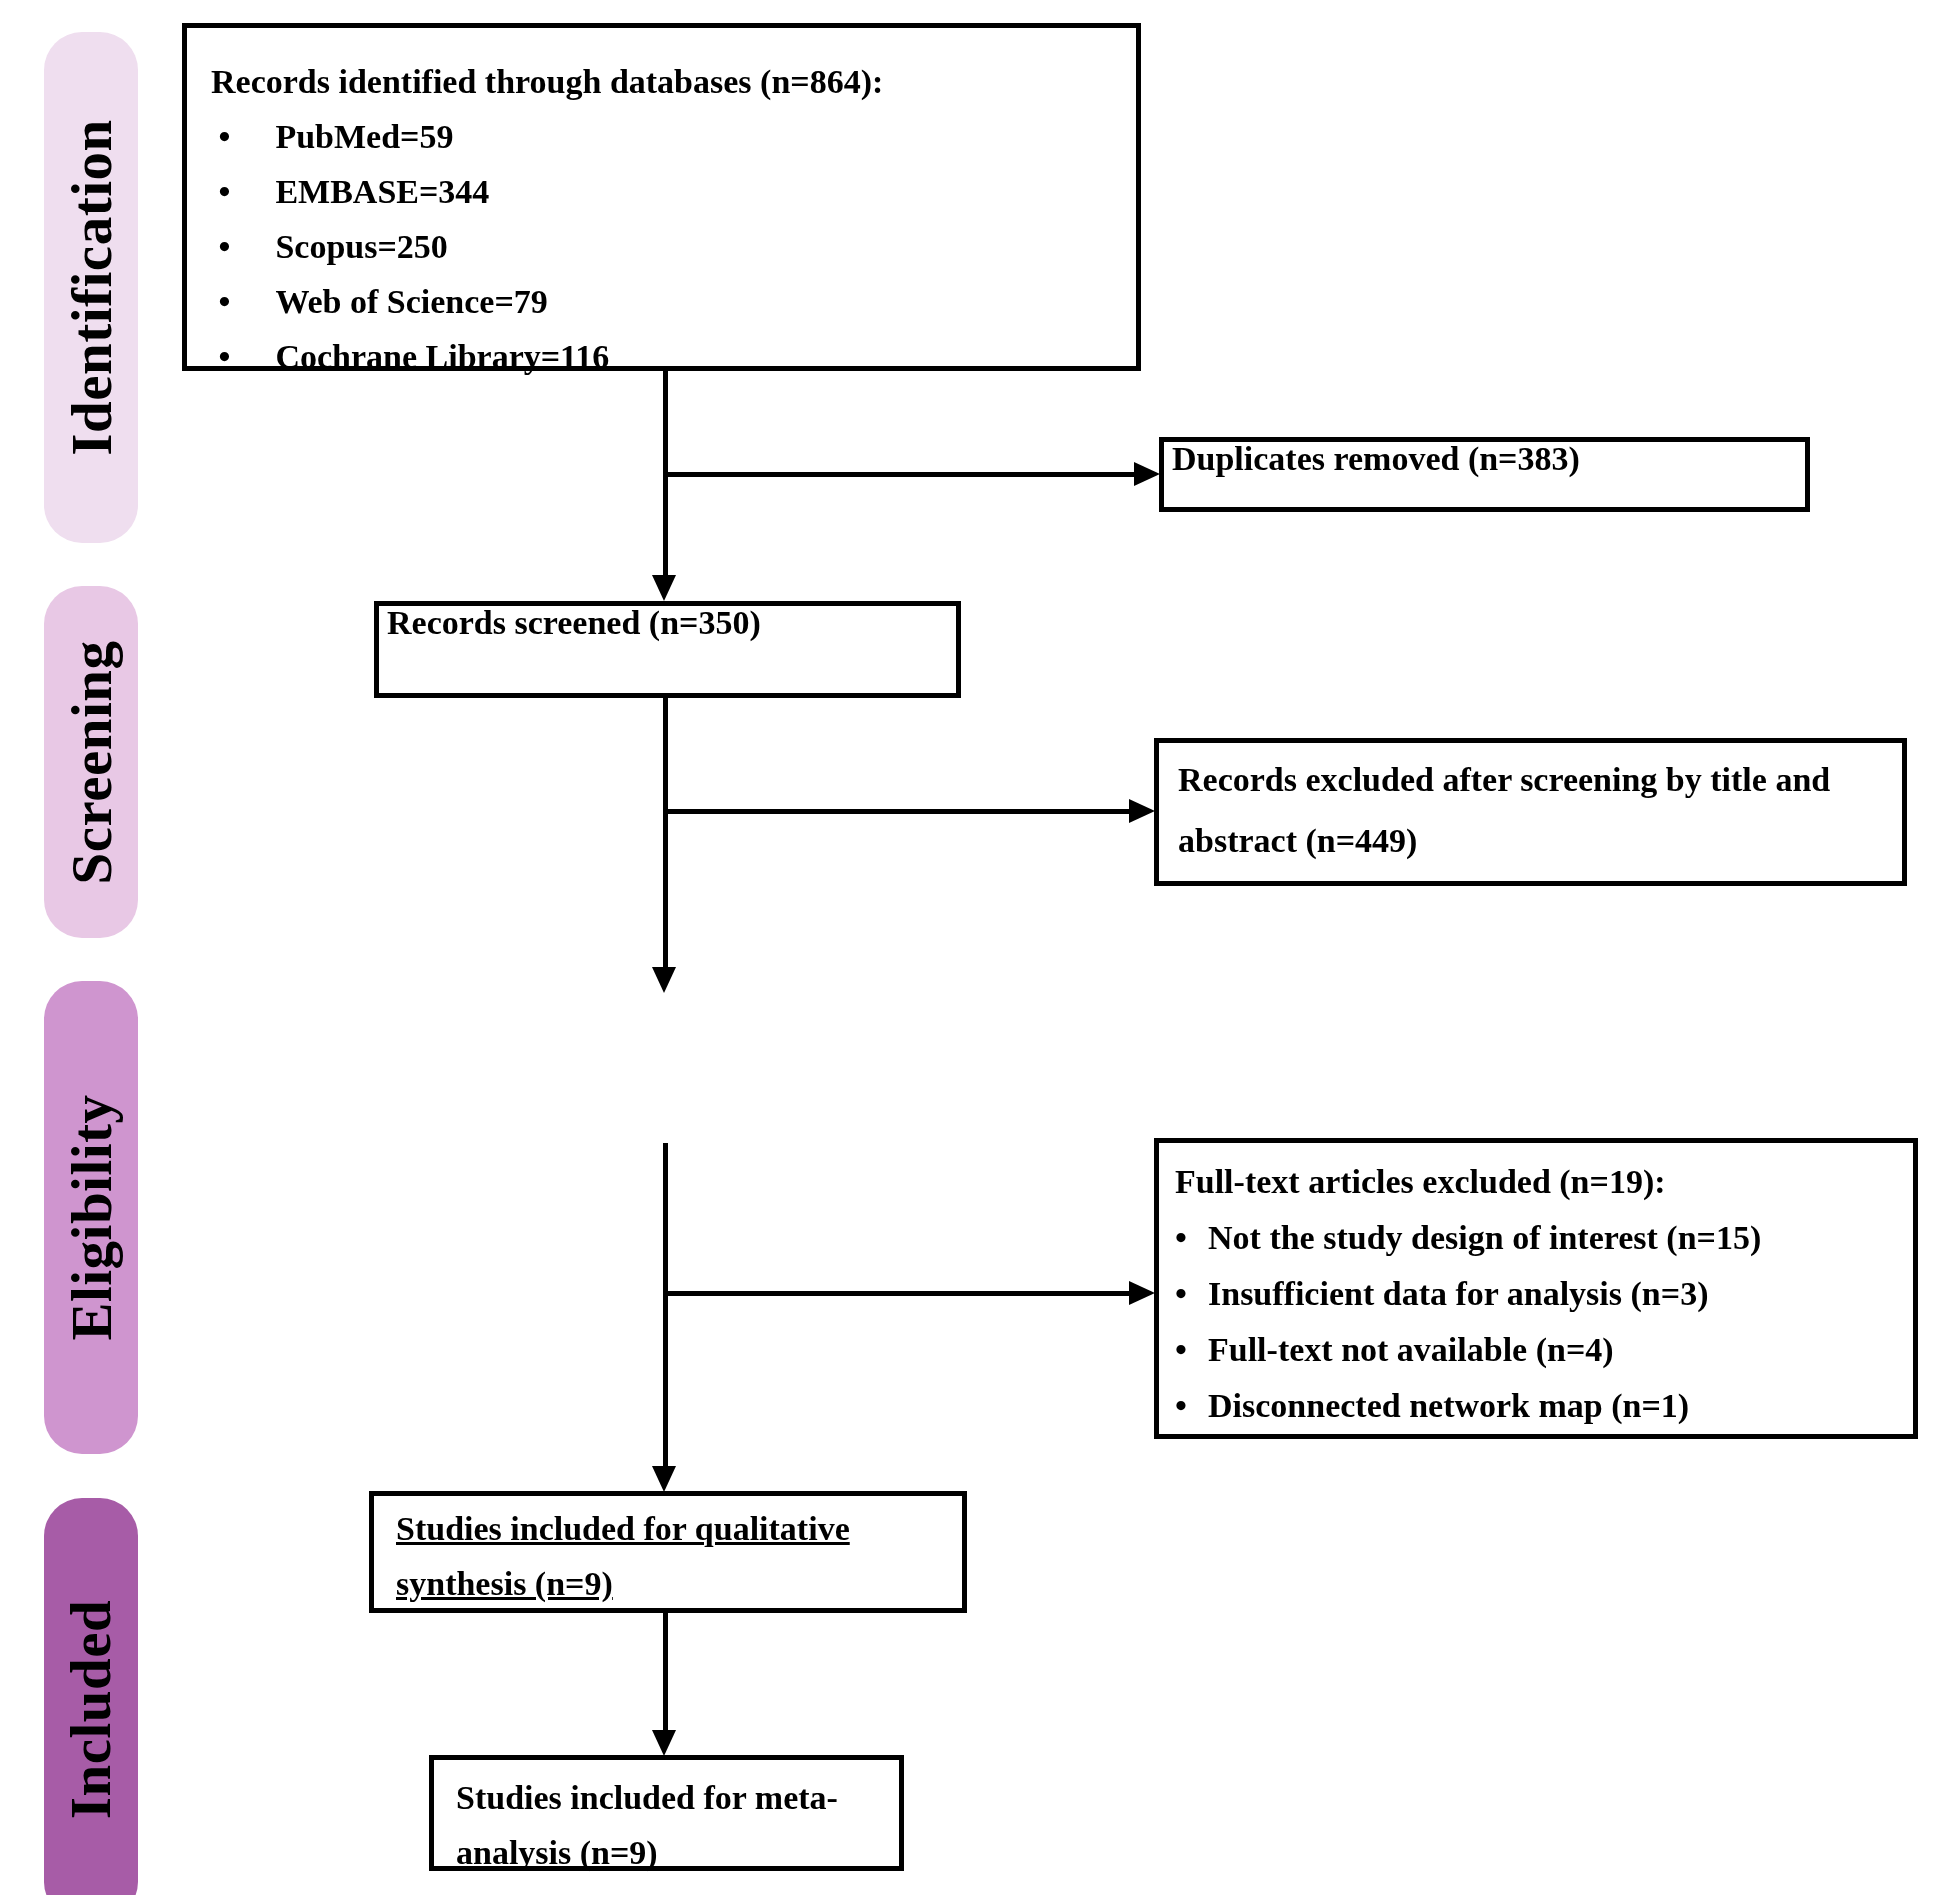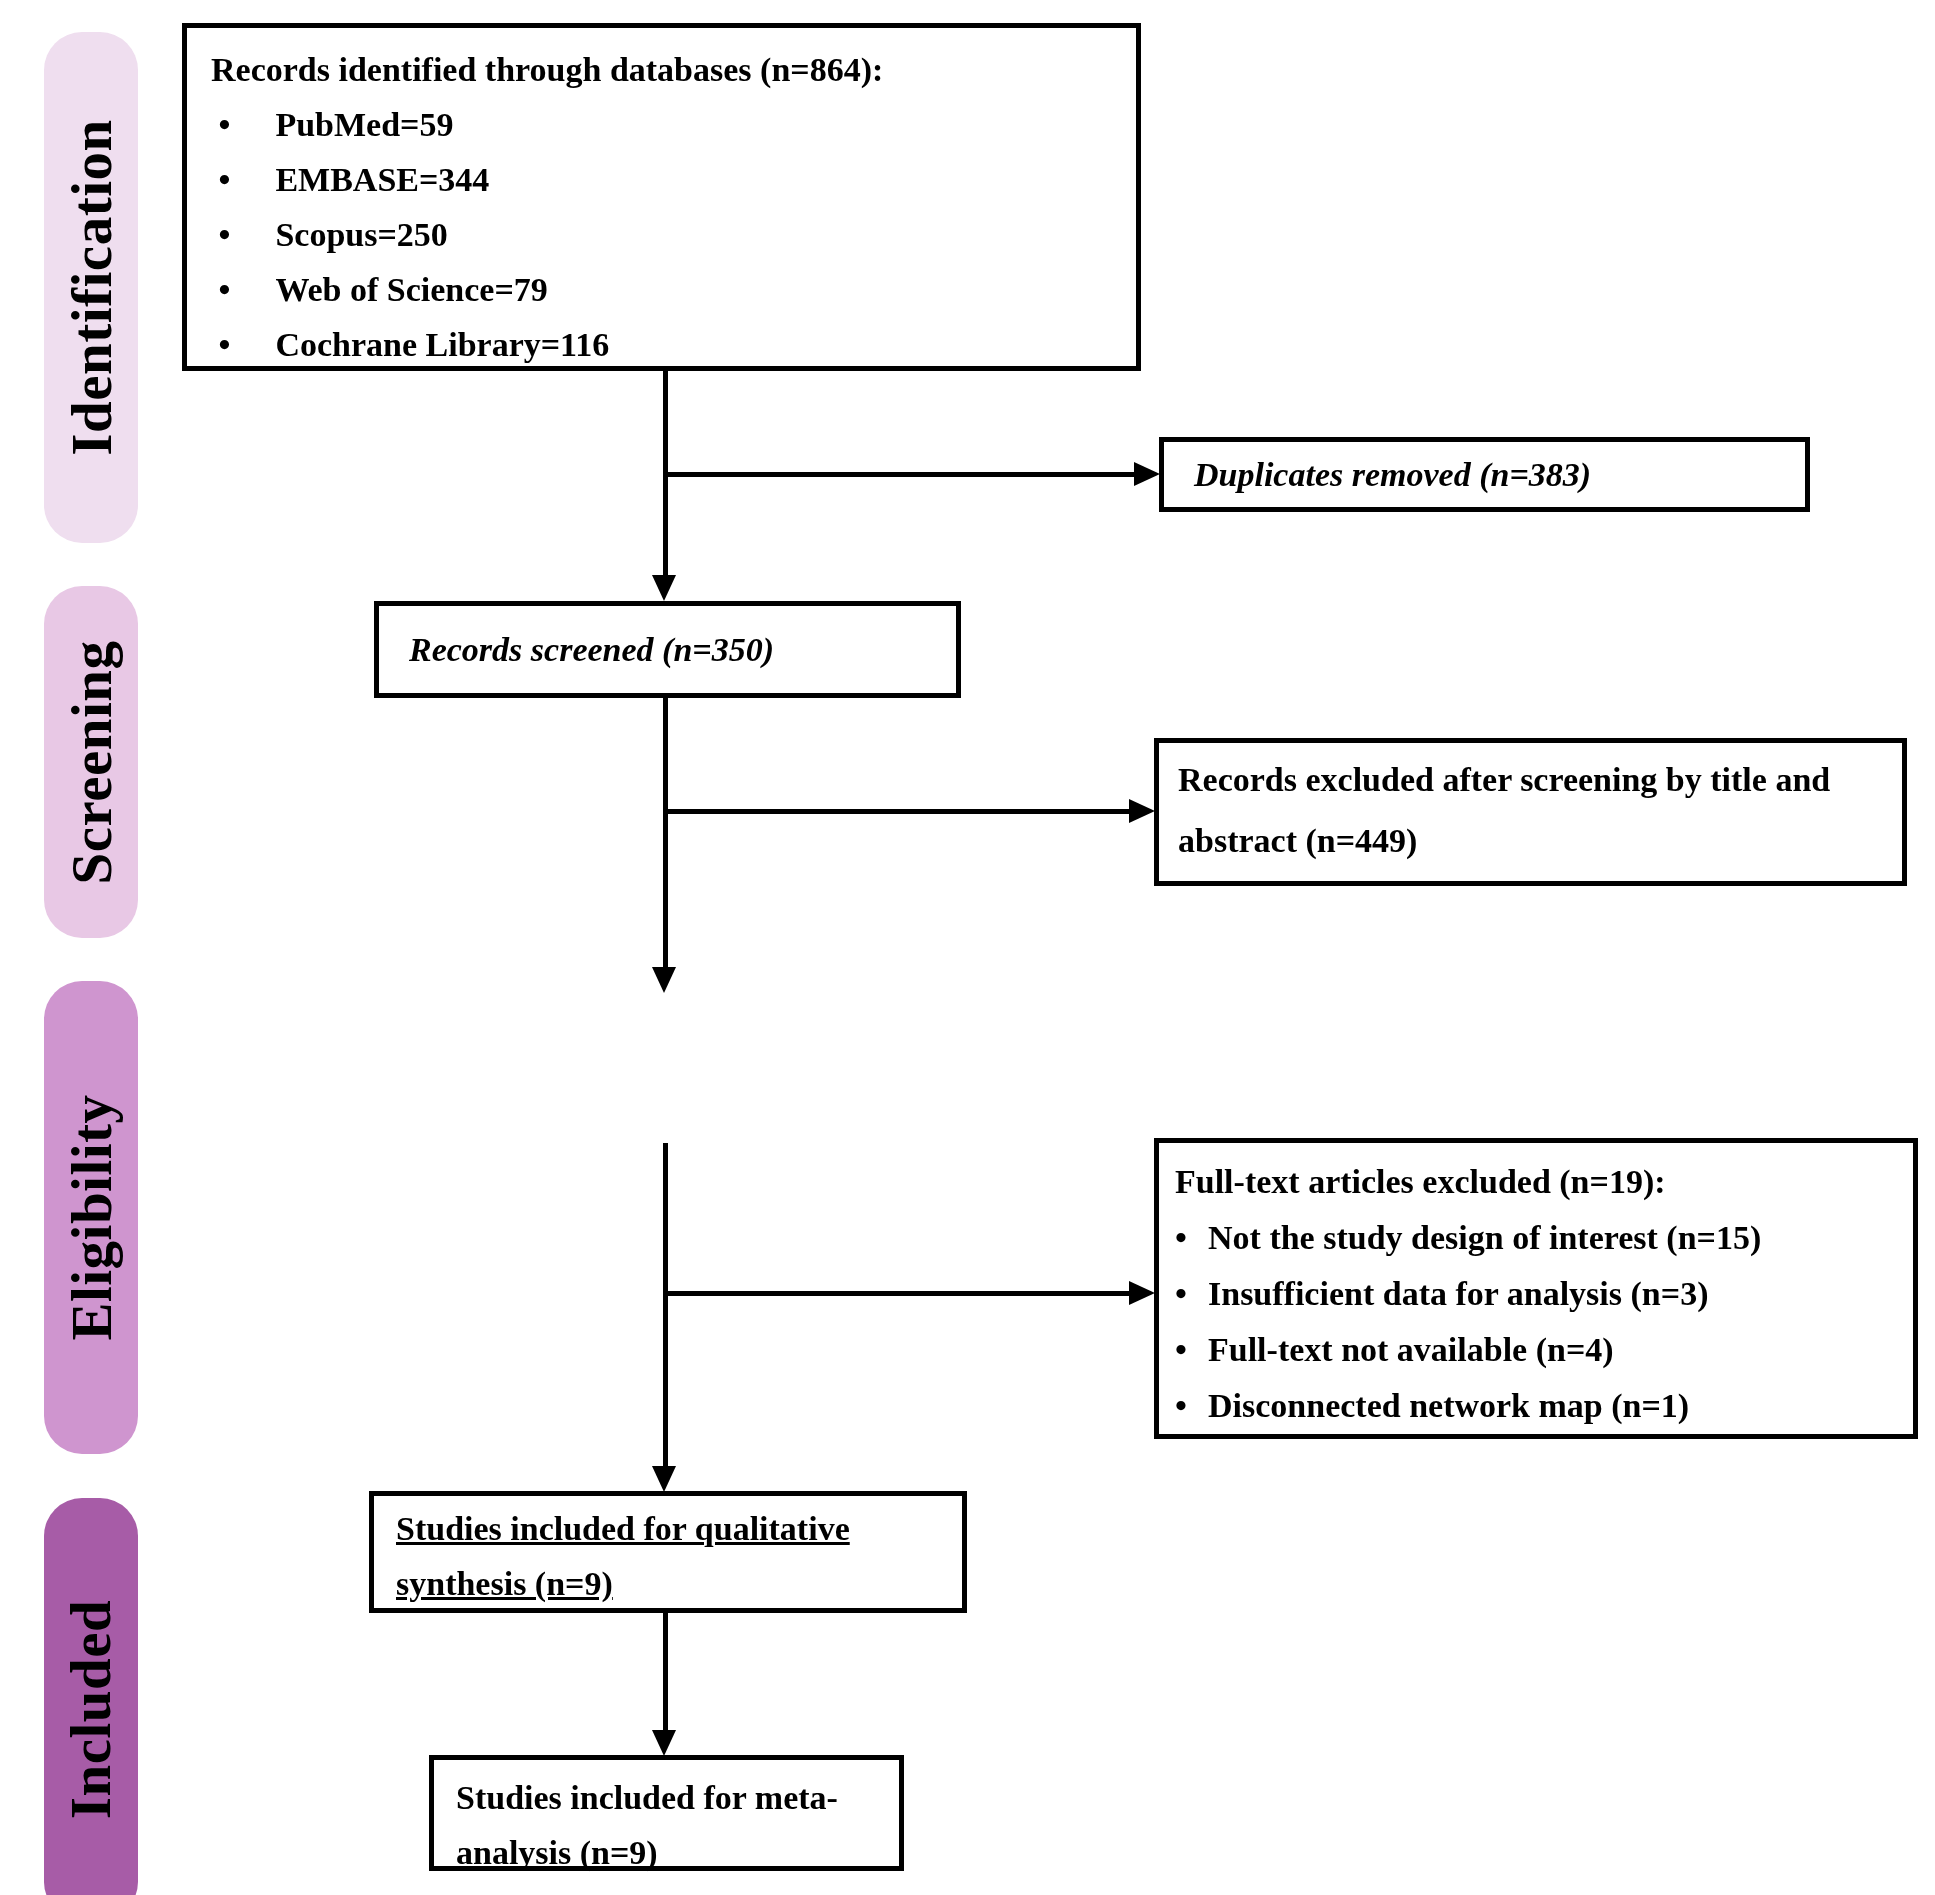--- a/index.html
+++ b/index.html
@@ -31,23 +31,23 @@
 
   
   .box{
     position:absolute;
     background:#fff;
     border:5.3px solid #000;
     box-sizing:border-box;
     font-size:34px;
     line-height:1.0;
   }
-  .box.single{display:flex;align-items:center;padding:0 30px;font-style:italic;}
+  .box.single{display:flex;padding:0 8px;}
   .box.twoline{padding:6px 19px;line-height:61px;}
-  #box-identified{left:182px;top:22.7px;width:959px;height:348px;padding:14px 24px;line-height:55px;}
+  #box-identified{left:182px;top:22.7px;width:959px;height:348px;padding:26px 24px;line-height:55px;}
   #box-duplicates{left:1159px;top:437px;width:651px;height:75px;}
   #box-screened{left:374px;top:601px;width:587px;height:97px;}
   #box-excluded-screening{left:1154px;top:738px;width:753px;height:148px;}
   #box-assessed{left:390px;top:993px;width:559px;height:153px;}
   #box-excluded-fulltext{left:1154px;top:1138px;width:764px;height:301px;padding:10.5px 16px;line-height:56px;}
   #box-qualitative{left:369px;top:1491px;width:598px;height:122px;padding:5.3px 22px;line-height:55px;text-decoration:underline;}
   #box-meta{left:429px;top:1755px;width:475px;height:116px;padding:9.5px 22px;line-height:55px;}
 
   .list-row{display:flex;}
   .list-row .bullet-wide{flex:0 0 57px;padding-left:7.4px;}

